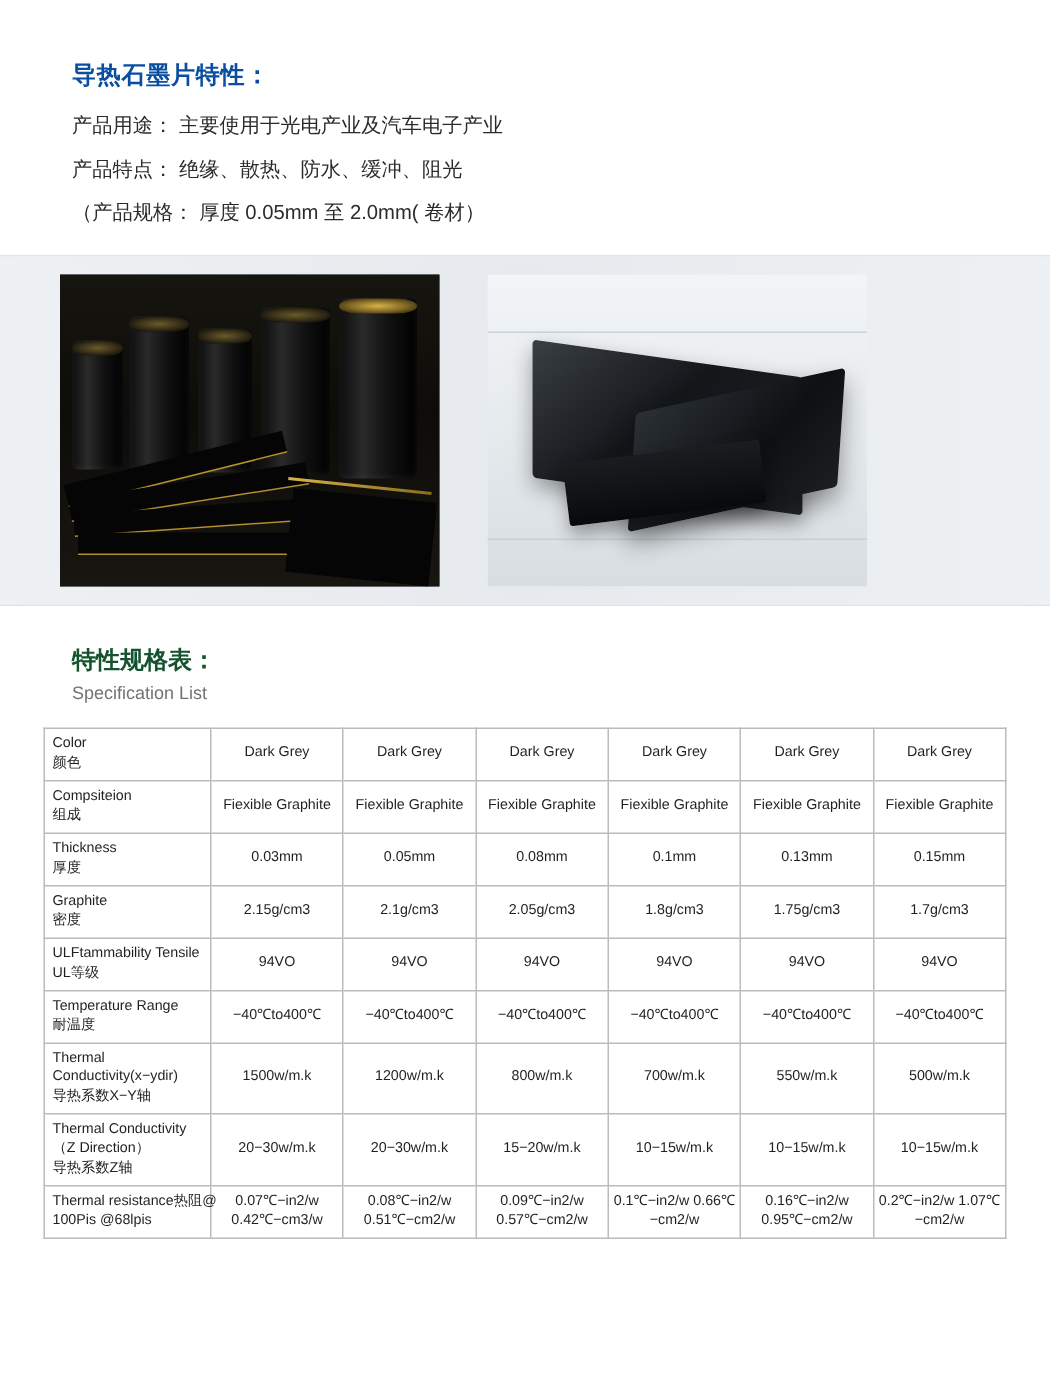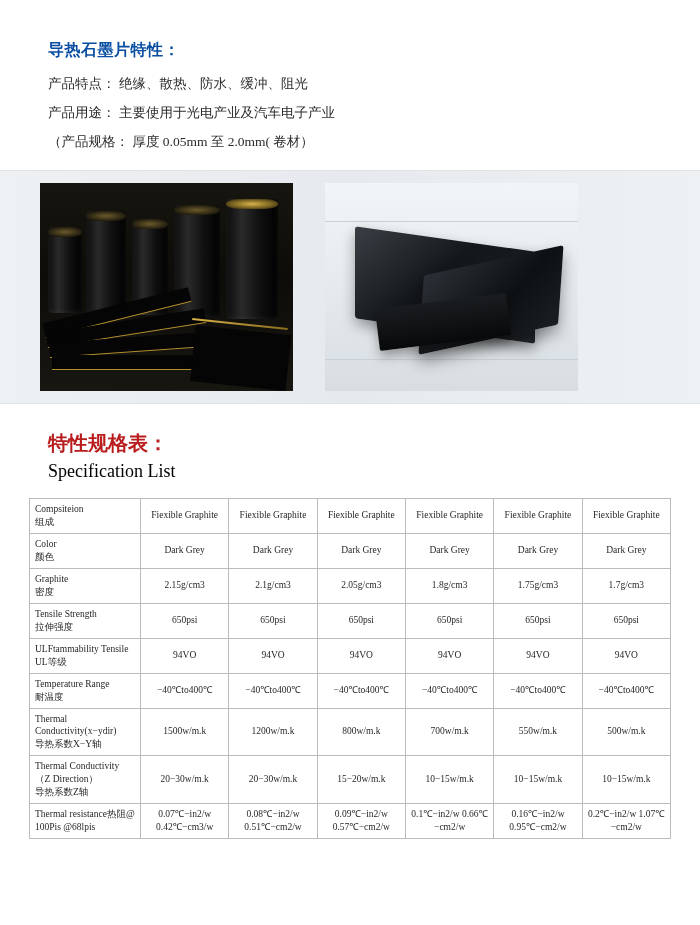--- a/index.html
+++ b/index.html
@@ -12,21 +12,20 @@
     background: #ffffff;
     font-family: "Liberation Sans", sans-serif;
     color: #231f20;
     position: relative;
     overflow: hidden;
   }
   .page {
     position: relative;
     width: 700px;
     height: 925px;
-    font-family: Liberation Serif, serif;
   }
 
   
   .top-block {
     padding: 40px 0 0 48px;
   }
   .section-title {
     color: #0a4ea2;
     font-size: 16px;
     font-weight: bold;
@@ -139,28 +138,28 @@
     transform: rotate(-7deg);
     border-radius: 2px;
     box-shadow: 0 6px 12px rgba(0,0,0,0.35);
   }
 
   
   .spec-head {
     padding: 26px 0 0 48px;
   }
   .spec-title {
-    color: #b91c1c;
-    font-size: 20px;
+    color: #14532d;
+    font-size: 16px;
     font-weight: bold;
     margin: 0 0 4px 0;
   }
   .spec-sub {
-    color: #000000;
-    font-size: 18px;
+    color: #737373;
+    font-size: 12px;
     margin: 0;
     font-weight: normal;
   }
 
   table.spec {
     border-collapse: collapse;
     margin: 16px 0 0 29px;
     width: 642px;
     table-layout: fixed;
   }
@@ -185,26 +184,26 @@
 </style>
 </head>
 <body>
 
 <div class="page">
 
   <div class="top-block">
     <div class="section-title">导热石墨片特性：</div>
 
     <div class="feature-line">
+      <span class="lbl">产品用途：</span>
+      <span class="val">主要使用于光电产业及汽车电子产业</span>
+    </div>
+    <div class="feature-line">
       <span class="lbl">产品特点：</span>
       <span class="val">绝缘、散热、防水、缓冲、阻光</span>
-    </div>
-    <div class="feature-line">
-      <span class="lbl">产品用途：</span>
-      <span class="val">主要使用于光电产业及汽车电子产业</span>
     </div>
     <div class="feature-line">
       <span class="lbl">（产品规格：</span>
       <span class="val">厚度 0.05mm 至 2.0mm( 卷材）</span>
     </div>
   </div>
 
   <div class="image-band">
 
     <div class="photo photo-left">
@@ -246,72 +245,72 @@
 
   <div class="spec-head">
     <div class="spec-title">特性规格表：</div>
     <div class="spec-sub">Specification List</div>
   </div>
 
   <table class="spec">
     <tbody>
       <tr>
         <td class="lbl">
+          <span class="l1">Color</span>
+          <span class="l2">颜色</span>
+        </td>
+        <td class="val">Dark Grey</td>
+        <td class="val">Dark Grey</td>
+        <td class="val">Dark Grey</td>
+        <td class="val">Dark Grey</td>
+        <td class="val">Dark Grey</td>
+        <td class="val">Dark Grey</td>
+      </tr>
+
+      <tr>
+        <td class="lbl">
           <span class="l1">Compsiteion</span>
           <span class="l2">组成</span>
         </td>
         <td class="val">Fiexible Graphite</td>
         <td class="val">Fiexible Graphite</td>
         <td class="val">Fiexible Graphite</td>
         <td class="val">Fiexible Graphite</td>
         <td class="val">Fiexible Graphite</td>
         <td class="val">Fiexible Graphite</td>
       </tr>
 
       <tr>
         <td class="lbl">
-          <span class="l1">Color</span>
-          <span class="l2">颜色</span>
-        </td>
-        <td class="val">Dark Grey</td>
-        <td class="val">Dark Grey</td>
-        <td class="val">Dark Grey</td>
-        <td class="val">Dark Grey</td>
-        <td class="val">Dark Grey</td>
-        <td class="val">Dark Grey</td>
-      </tr>
-
+          <span class="l1">Thickness</span>
+          <span class="l2">厚度</span>
+        </td>
+        <td class="val">0.03mm</td>
+        <td class="val">0.05mm</td>
+        <td class="val">0.08mm</td>
+        <td class="val">0.1mm</td>
+        <td class="val">0.13mm</td>
+        <td class="val">0.15mm</td>
+      </tr>
 
 
       <tr>
         <td class="lbl">
           <span class="l1">Graphite</span>
           <span class="l2">密度</span>
         </td>
         <td class="val">2.15g/cm3</td>
         <td class="val">2.1g/cm3</td>
         <td class="val">2.05g/cm3</td>
         <td class="val">1.8g/cm3</td>
         <td class="val">1.75g/cm3</td>
         <td class="val">1.7g/cm3</td>
       </tr>
 
 
-      <tr>
-        <td class="lbl">
-          <span class="l1">Tensile Strength</span>
-          <span class="l2">拉伸强度</span>
-        </td>
-        <td class="val">650psi</td>
-        <td class="val">650psi</td>
-        <td class="val">650psi</td>
-        <td class="val">650psi</td>
-        <td class="val">650psi</td>
-        <td class="val">650psi</td>
-      </tr>
 
       <tr>
         <td class="lbl">
           <span class="l1">ULFtammability Tensile</span>
           <span class="l2">UL等级</span>
         </td>
         <td class="val">94VO</td>
         <td class="val">94VO</td>
         <td class="val">94VO</td>
         <td class="val">94VO</td>

